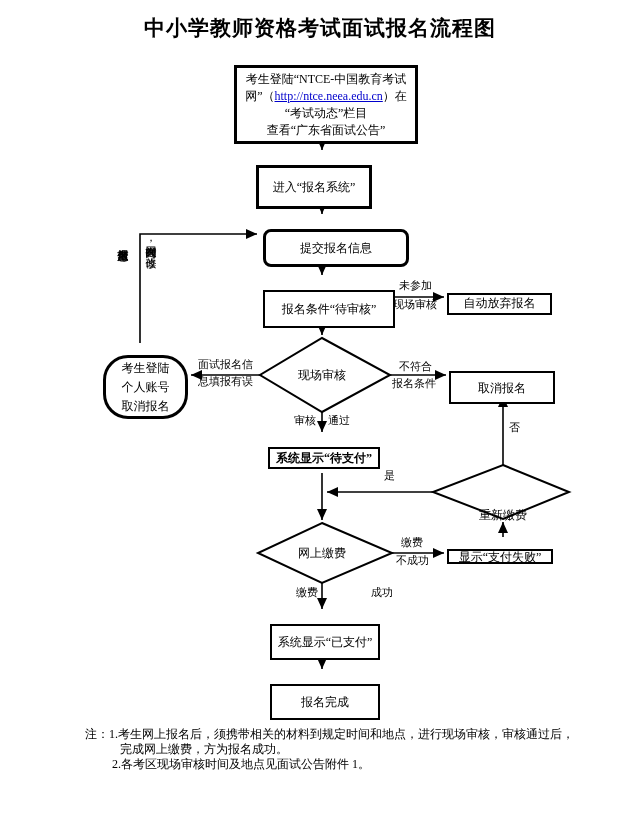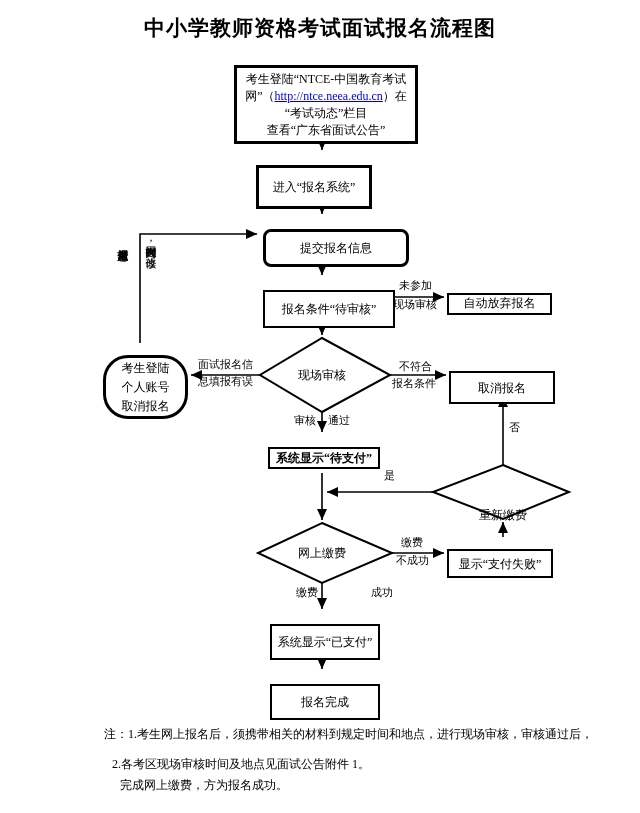--- a/index.html
+++ b/index.html
@@ -88,21 +88,21 @@
   </div>
 
   <div class="box" style="left:449px;top:359px;width:106px;height:33px;">
     <div>取消报名</div>
   </div>
 
   <div class="box" style="left:268px;top:435px;width:112px;height:22px;font-weight:bold;">
     <div>系统显示“待支付”</div>
   </div>
 
-  <div class="box" style="left:447px;top:537px;width:106px;height:29px;">
+  <div class="box" style="left:447px;top:537px;width:106px;height:15px;">
     <div>显示“支付失败”</div>
   </div>
 
   <div class="box" style="left:270px;top:612px;width:110px;height:36px;">
     <div>系统显示“已支付”</div>
   </div>
 
   <div class="box" style="left:270px;top:672px;width:110px;height:36px;">
     <div>报名完成</div>
   </div>
@@ -128,19 +128,19 @@
 
   <div class="lbl" style="left:401px;top:536px;">缴费</div>
   <div class="lbl" style="left:396px;top:554px;">不成功</div>
 
   <div class="lbl" style="left:296px;top:586px;">缴费</div>
   <div class="lbl" style="left:331px;top:586px;margin-left:40px;">成功</div>
 
   <div class="vcol" style="left:144px;top:238px;height:104px;">在网报时间内，修改</div>
   <div class="vcol" style="left:116px;top:241px;height:96px;">报考信息重新报名</div>
 
-  <div class="notes" style="left:104px;top:728px;">
+  <div class="notes" style="left:85px;top:728px;">
     <span>注：</span><span>1.考生网上报名后，须携带相关的材料到规定时间和地点，进行现场审核，审核通过后，</span>
   </div>
-  <div class="notes" style="left:120px;top:743px;margin-top:36px;">完成网上缴费，方为报名成功。</div>
+  <div class="notes" style="left:120px;top:743px;">完成网上缴费，方为报名成功。</div>
   <div class="notes" style="left:112px;top:758px;">2.各考区现场审核时间及地点见面试公告附件 1。</div>
 
 </div>
 
 </body></html>

